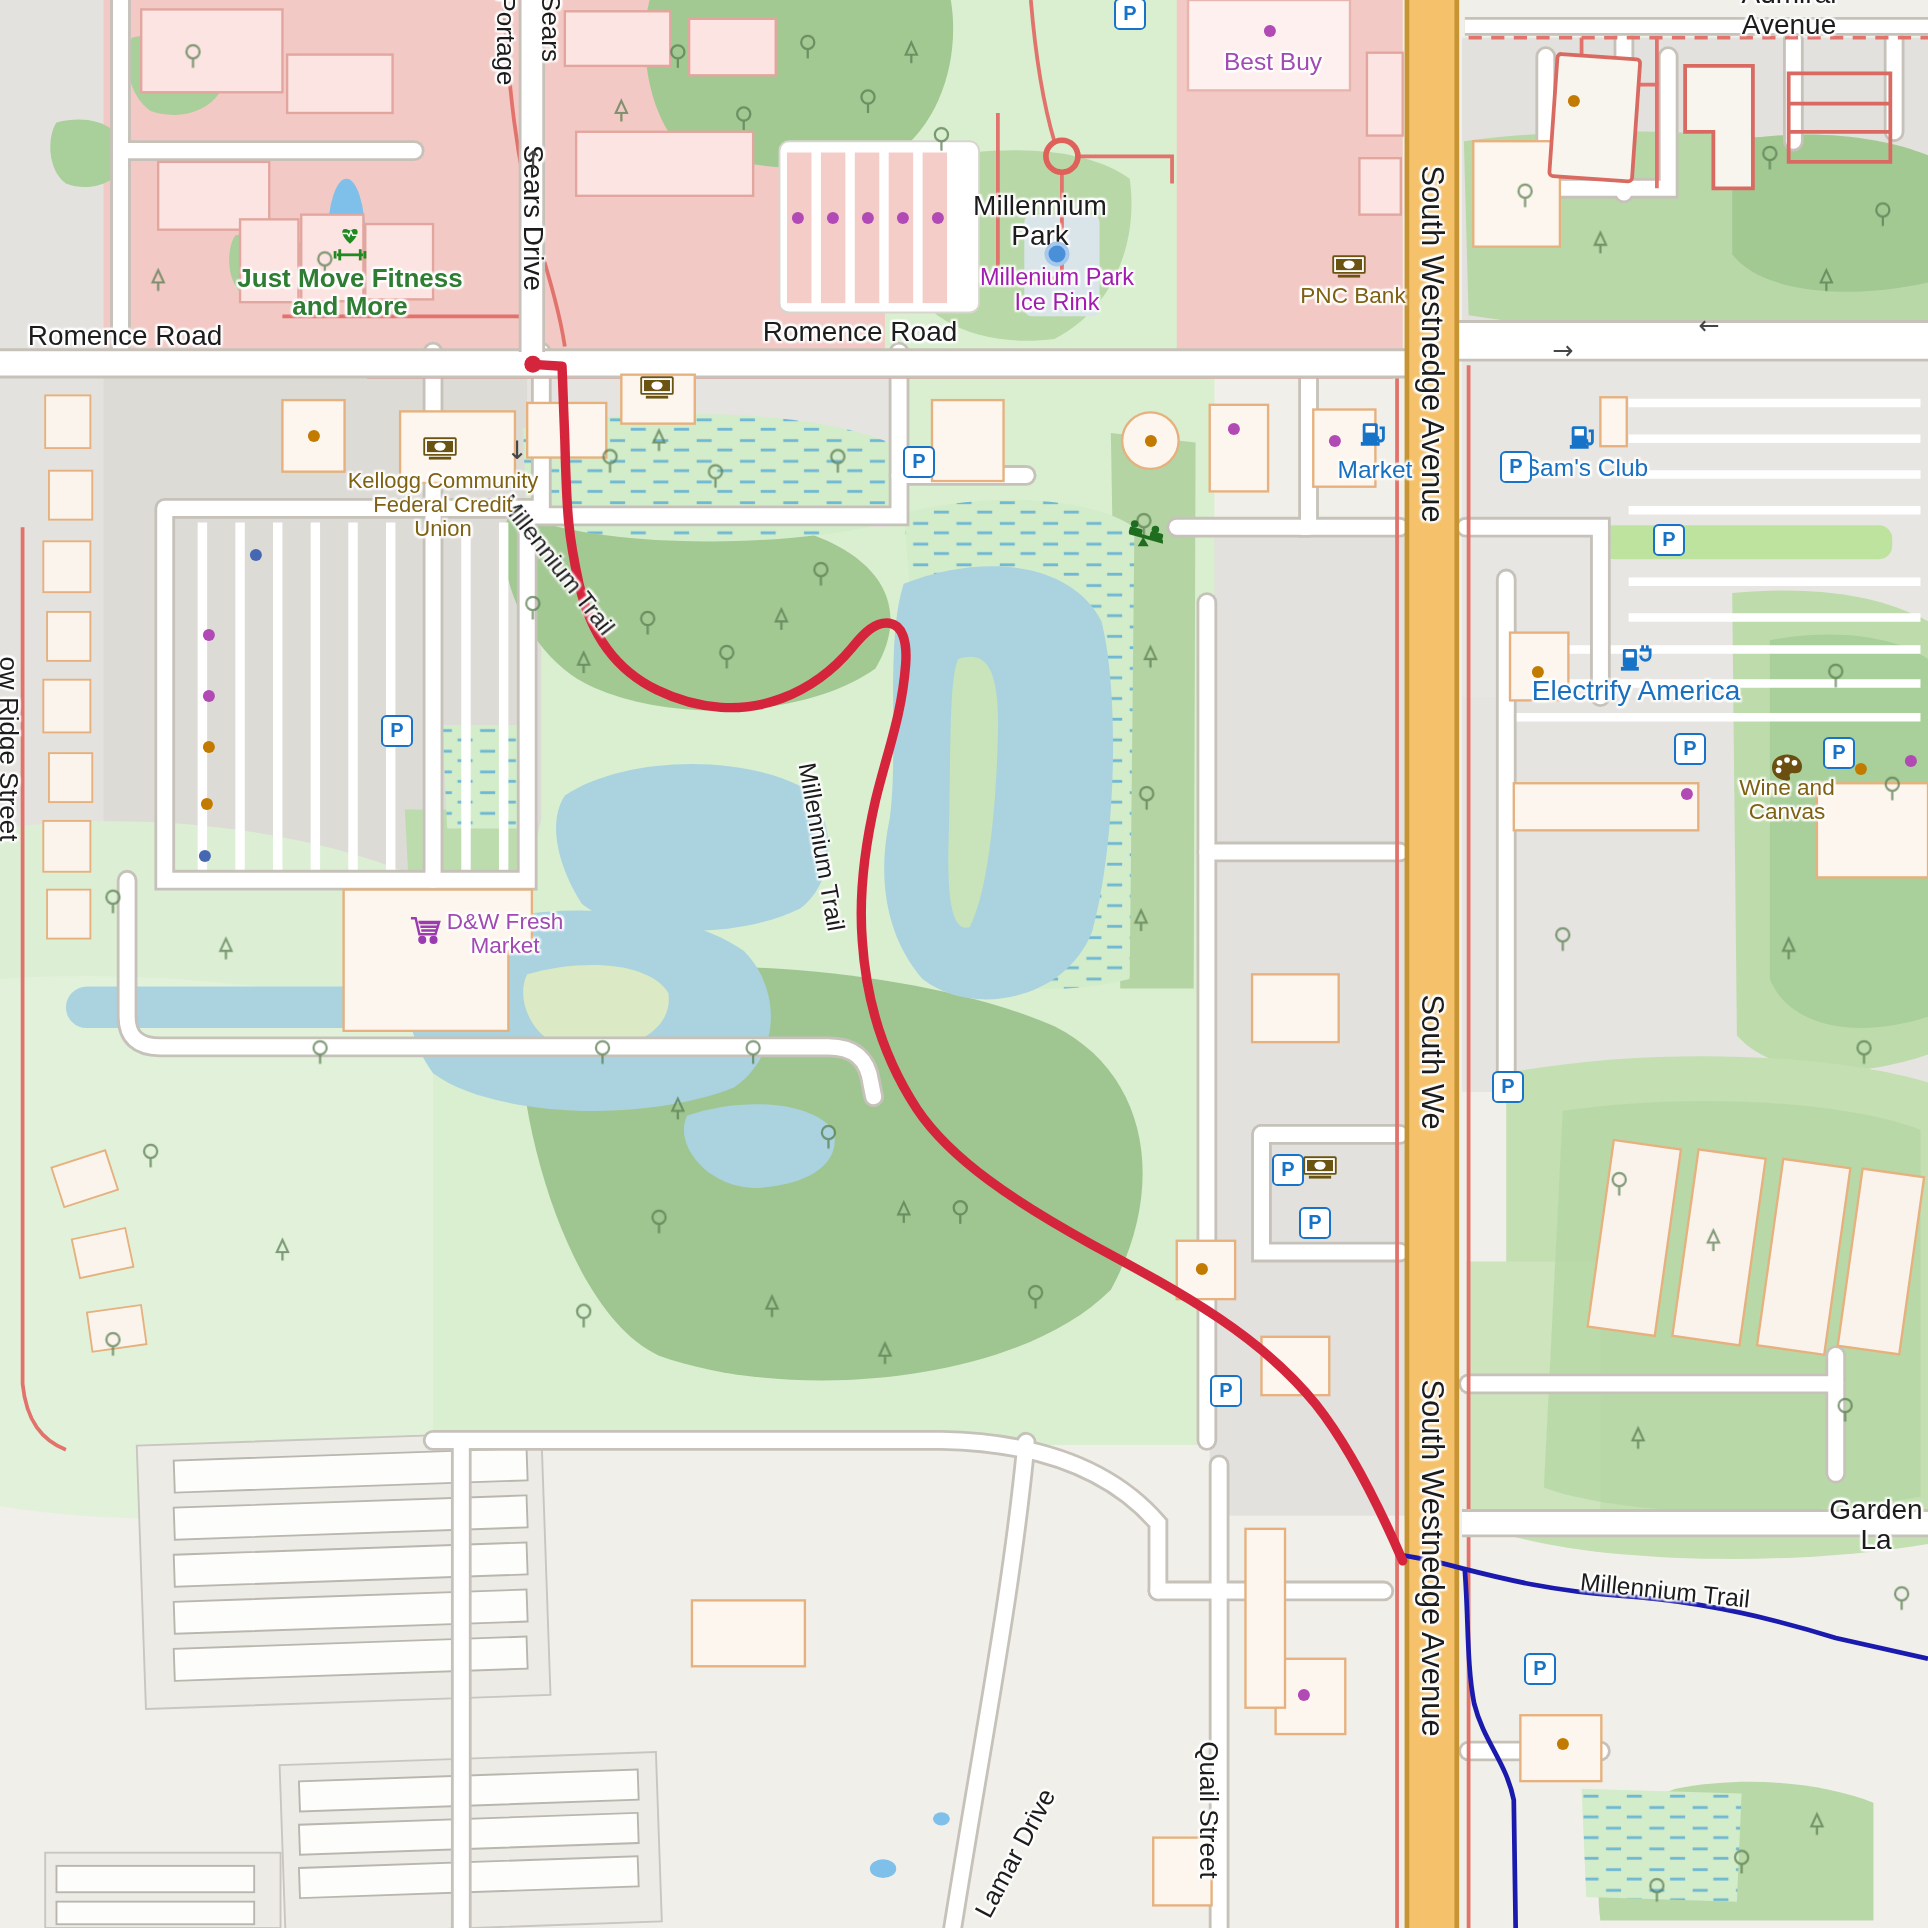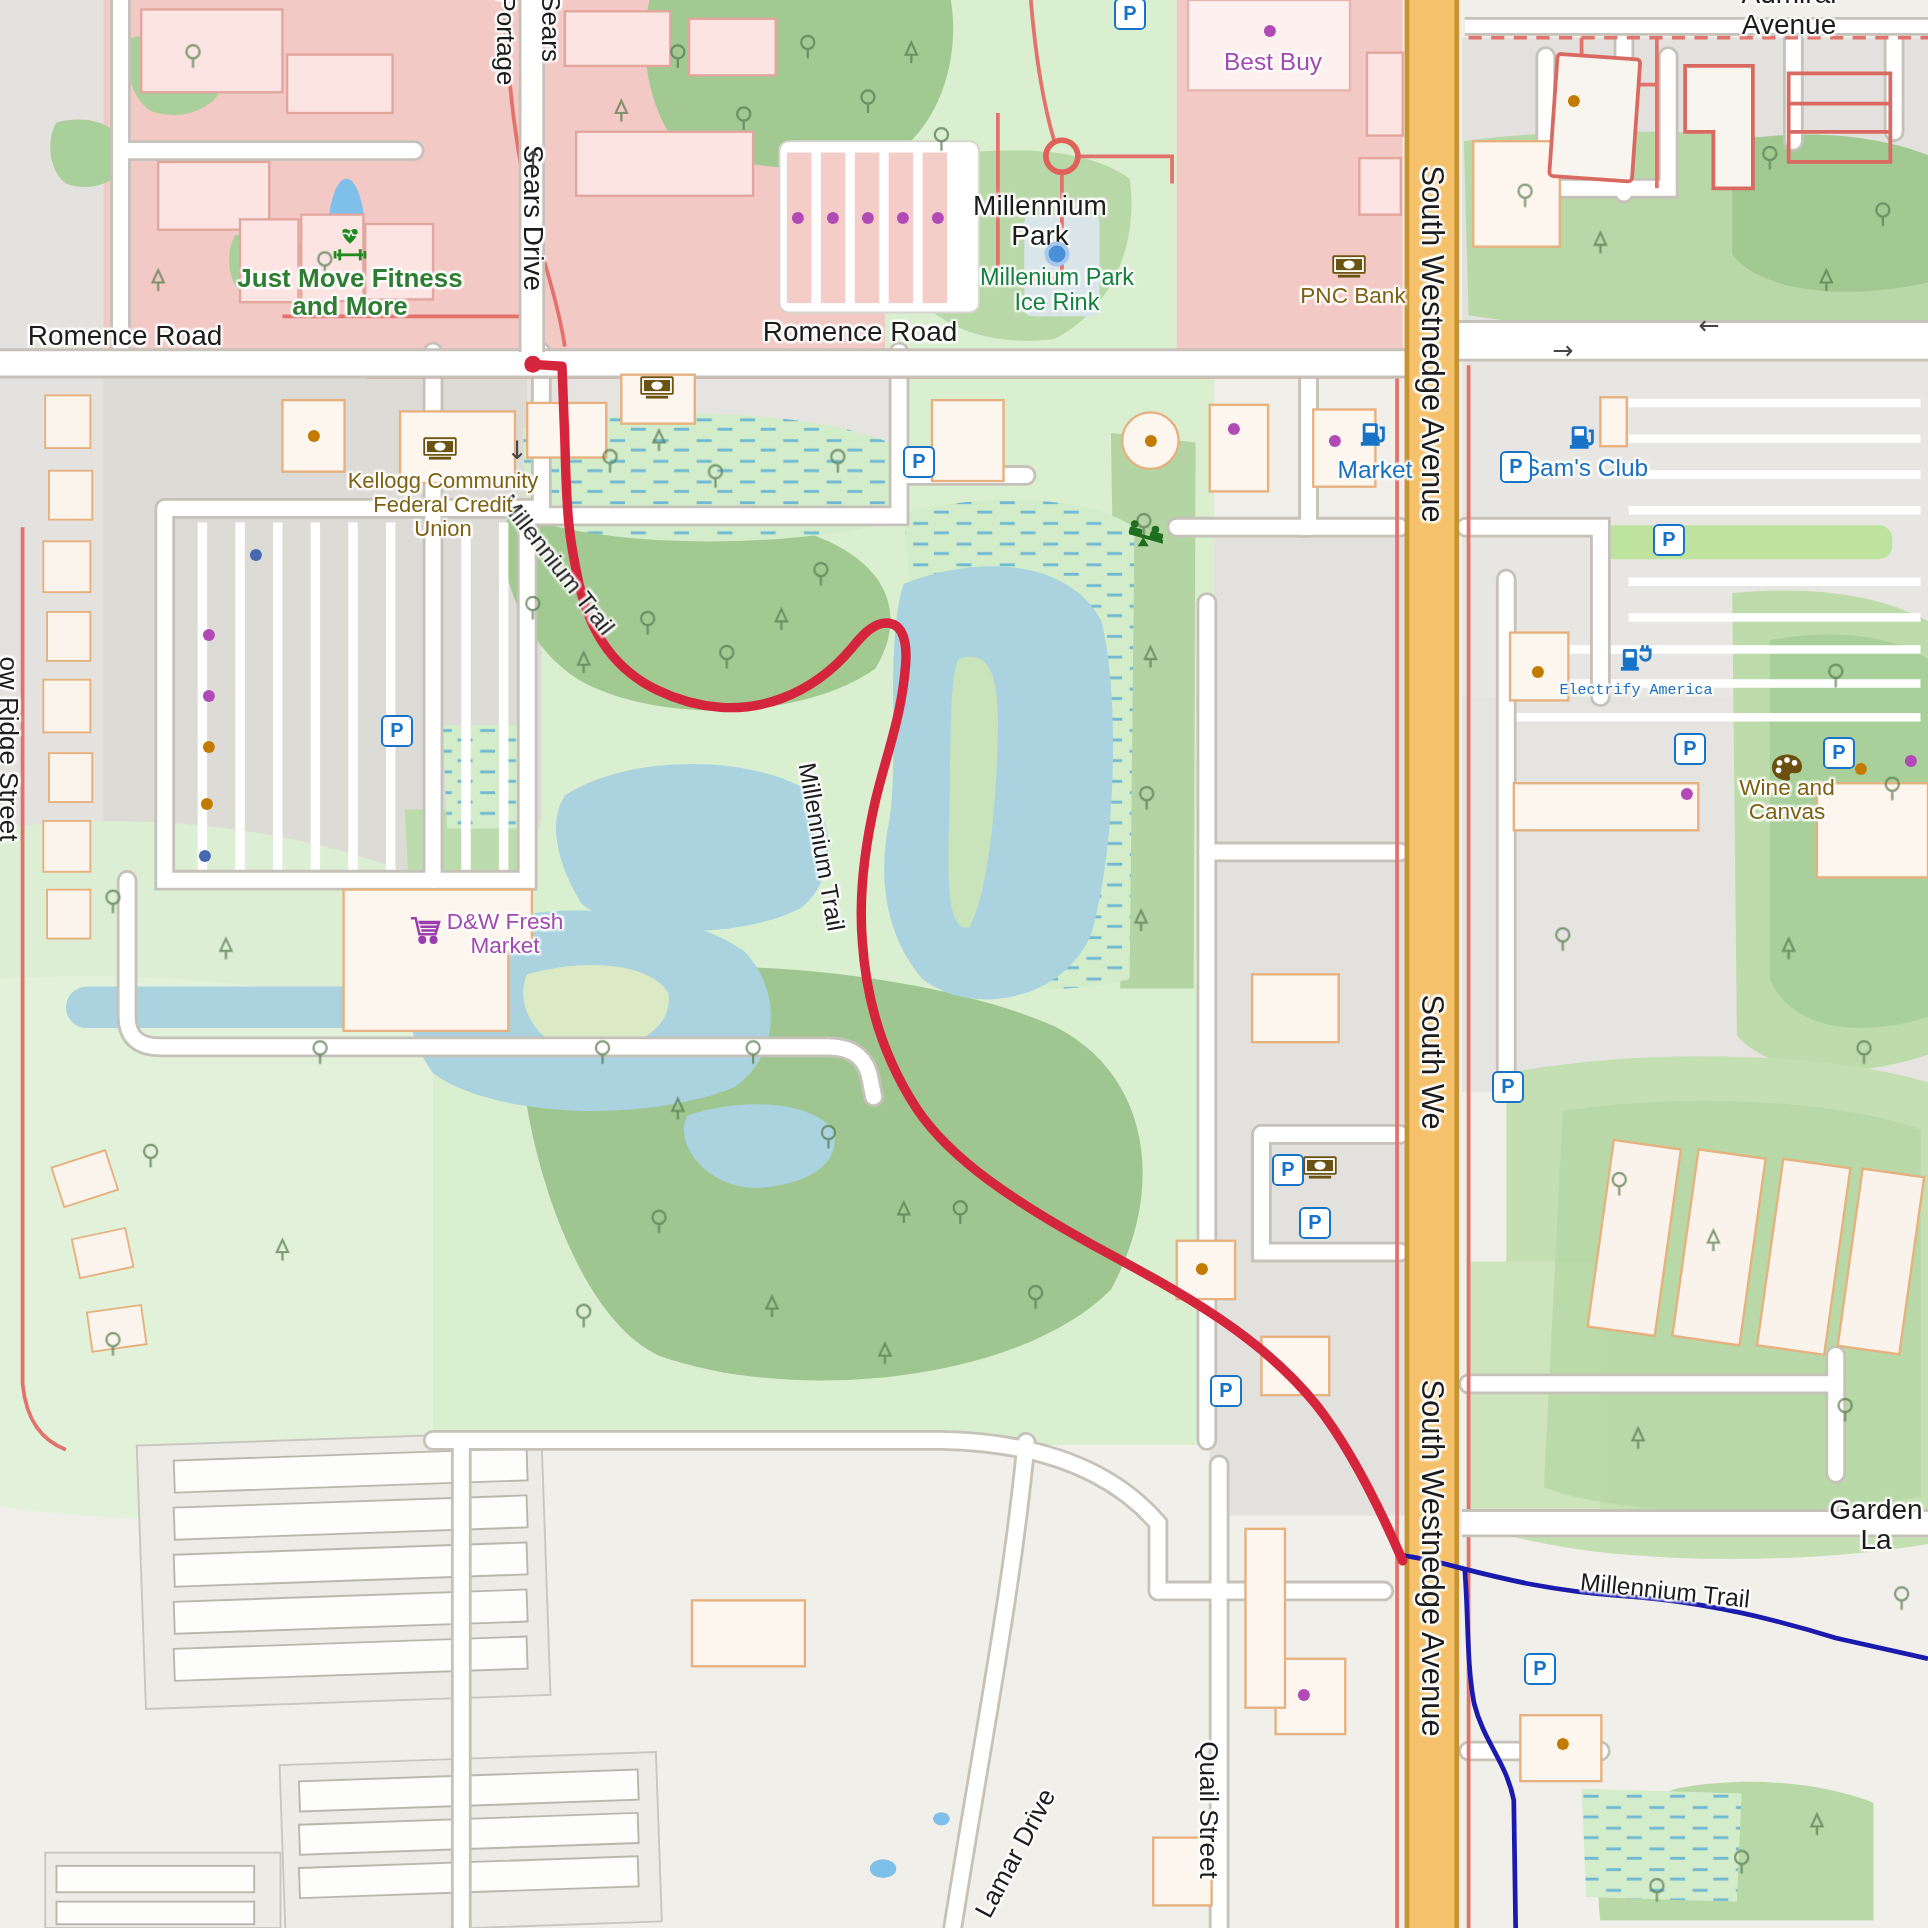--- a/index.html
+++ b/index.html
@@ -6,21 +6,21 @@
   #map{position:relative;width:1928px;height:1928px;overflow:hidden;
        font-family:"Liberation Sans",sans-serif;}
   #base{position:absolute;left:0;top:0;}
   .lbl{position:absolute;white-space:pre-line;text-align:center;line-height:1.08;
        font-family:"Liberation Sans",sans-serif;
        text-shadow:-1.9px -1.9px 1.9px #fff,1.9px -1.9px 1.9px #fff,-1.9px 1.9px 1.9px #fff,1.9px 1.9px 1.9px #fff,
                    0 -1.9px 1.9px #fff,0 1.9px 1.9px #fff,-1.9px 0 1.9px #fff,1.9px 0 1.9px #fff;}
   .street{color:#1c1c1c;}
   .poi-green{color:#2e7d32;font-weight:bold;}
   .poi-purple{color:#a04ab2;}
-  .poi-teal{color:#15803d;}
+  .poi-teal{color:#a21caf;}
   .poi-blue{color:#196fc0;}
   .poi-brown{color:#7e6113;}
   .icon{position:absolute;transform:translate(-50%,-50%);}
   .p-icon{width:28px;height:28px;background:#fff;border:2.8px solid #1673c8;border-radius:5.6px;
           color:#1673c8;font-weight:bold;font-size:20px;line-height:26px;text-align:center;
           font-family:"Liberation Sans",sans-serif;}
   .dot{border-radius:50%;width:12.2px;height:12.2px;}
   .arrow{font-size:25.4px;color:#454545;font-family:"DejaVu Sans",sans-serif;}
 </style>
 </head>
@@ -423,21 +423,21 @@
 Ice Rink</div>
       <div class="lbl poi-green" style="left: 350px; top: 292px; font-size: 26px; position: absolute; transform: translate(-50%, -50%) rotate(0deg);">Just Move Fitness
 and More</div>
       <div class="lbl poi-brown" style="left: 443px; top: 505px; font-size: 22px; position: absolute; transform: translate(-50%, -50%) rotate(0deg);">Kellogg Community
 Federal Credit
 Union</div>
       <div class="lbl poi-purple" style="left: 1273px; top: 62px; font-size: 24.5px; position: absolute; transform: translate(-50%, -50%) rotate(0deg);">Best Buy</div>
       <div class="lbl poi-brown" style="left: 1353px; top: 296px; font-size: 22.6px; position: absolute; transform: translate(-50%, -50%) rotate(0deg);">PNC Bank</div>
       <div class="lbl poi-blue" style="left: 1375px; top: 470px; font-size: 24.5px; position: absolute; transform: translate(-50%, -50%) rotate(0deg);">Market</div>
       <div class="lbl poi-blue" style="left: 1586px; top: 468px; font-size: 24.5px; position: absolute; transform: translate(-50%, -50%) rotate(0deg);">Sam's Club</div>
-      <div class="lbl poi-blue" style="left: 1636px; top: 691px; font-size: 15px; position: absolute; transform: translate(-50%, -50%) rotate(0deg); font-family: Liberation Mono, monospace;">Electrify America</div>
+      <div class="lbl poi-blue" style="left: 1636px; top: 691px; font-size: 28px; position: absolute; transform: translate(-50%, -50%) rotate(0deg);">Electrify America</div>
       <div class="lbl poi-brown" style="left: 1787px; top: 800px; font-size: 22.6px; position: absolute; transform: translate(-50%, -50%) rotate(0deg);">Wine and Canvas</div>
       <div class="lbl poi-purple" style="left: 505px; top: 934px; font-size: 22.6px; position: absolute; transform: translate(-50%, -50%) rotate(0deg);">D&amp;W Fresh
 Market</div>
       <div class="icon" style="left: 1130px; top: 14px;">
         <div class="p-icon">P</div>
       </div>
       <div class="icon" style="left: 919px; top: 462px;">
         <div class="p-icon">P</div>
       </div>
       <div class="icon" style="left: 397px; top: 731px;">

